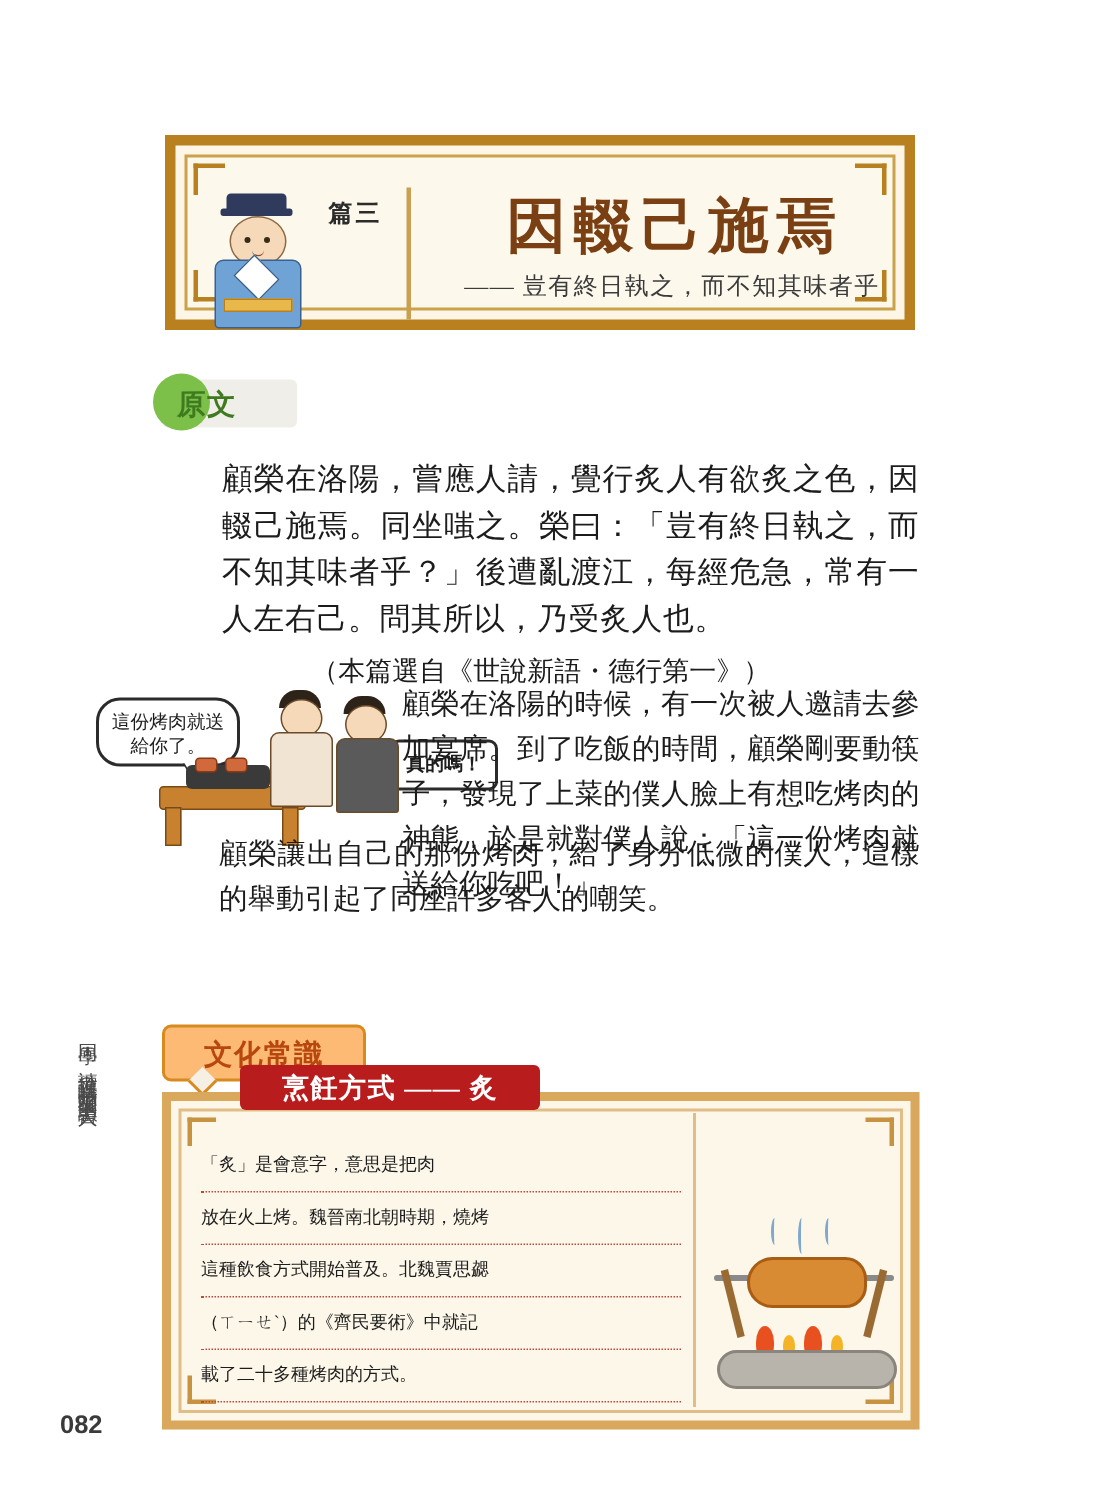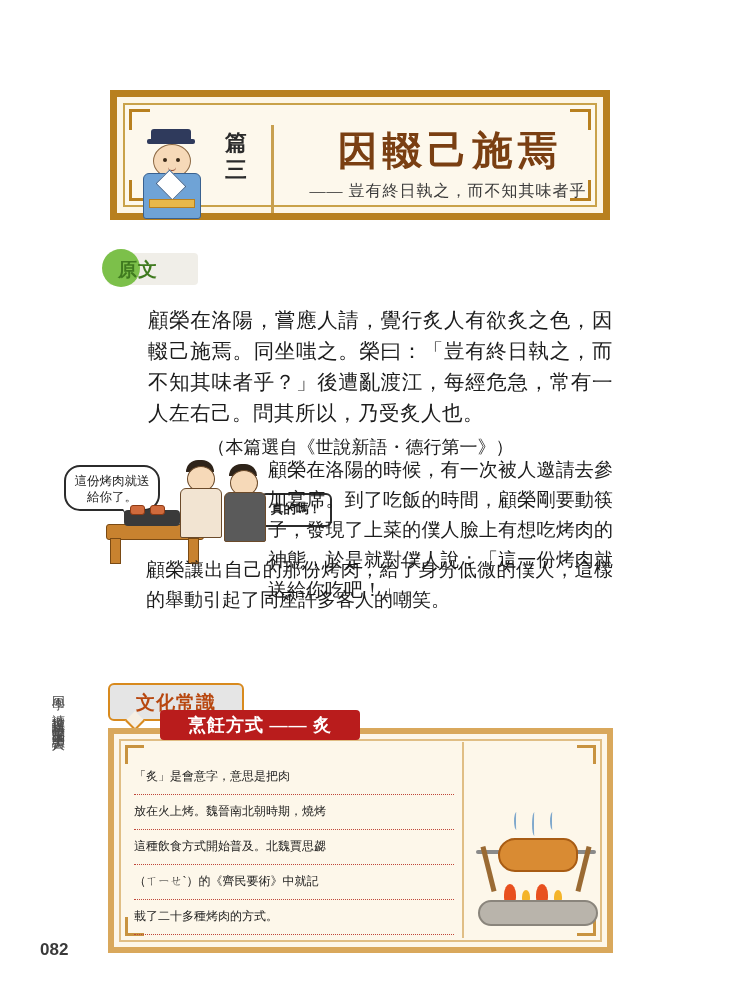--- a/index.html
+++ b/index.html
@@ -116,21 +116,21 @@
     background: #e8b84a;
     border: 1px solid #b8801f;
   }
 
   .chapter-num {
     position: absolute;
     left: 92px;
     top: 24px;
     width: 40px;
     text-align: center;
-    font-size: 22px;
+    font-size: 16px;
     line-height: 27px;
     color: #2b2b2b;
     font-weight: bold;
     letter-spacing: 2px;
   }
   .divider-v {
     position: absolute;
     left: 146px;
     top: 20px;
     width: 3px;
@@ -344,21 +344,21 @@
   }
   .trans-2 .indent { padding-left: 38px; display: block; }
 
   
   .label-orange {
     position: absolute;
     left: 108px;
     top: 683px;
     width: 132px;
     height: 34px;
-    background: #e5e5e5;
+    background: #fdba74;
     border: 2px solid #d88a1e;
     border-radius: 6px;
   }
   .label-orange .txt {
     position: absolute;
     left: 0; top: 5px;
     width: 132px;
     text-align: center;
     font-size: 19px;
     font-weight: bold;

